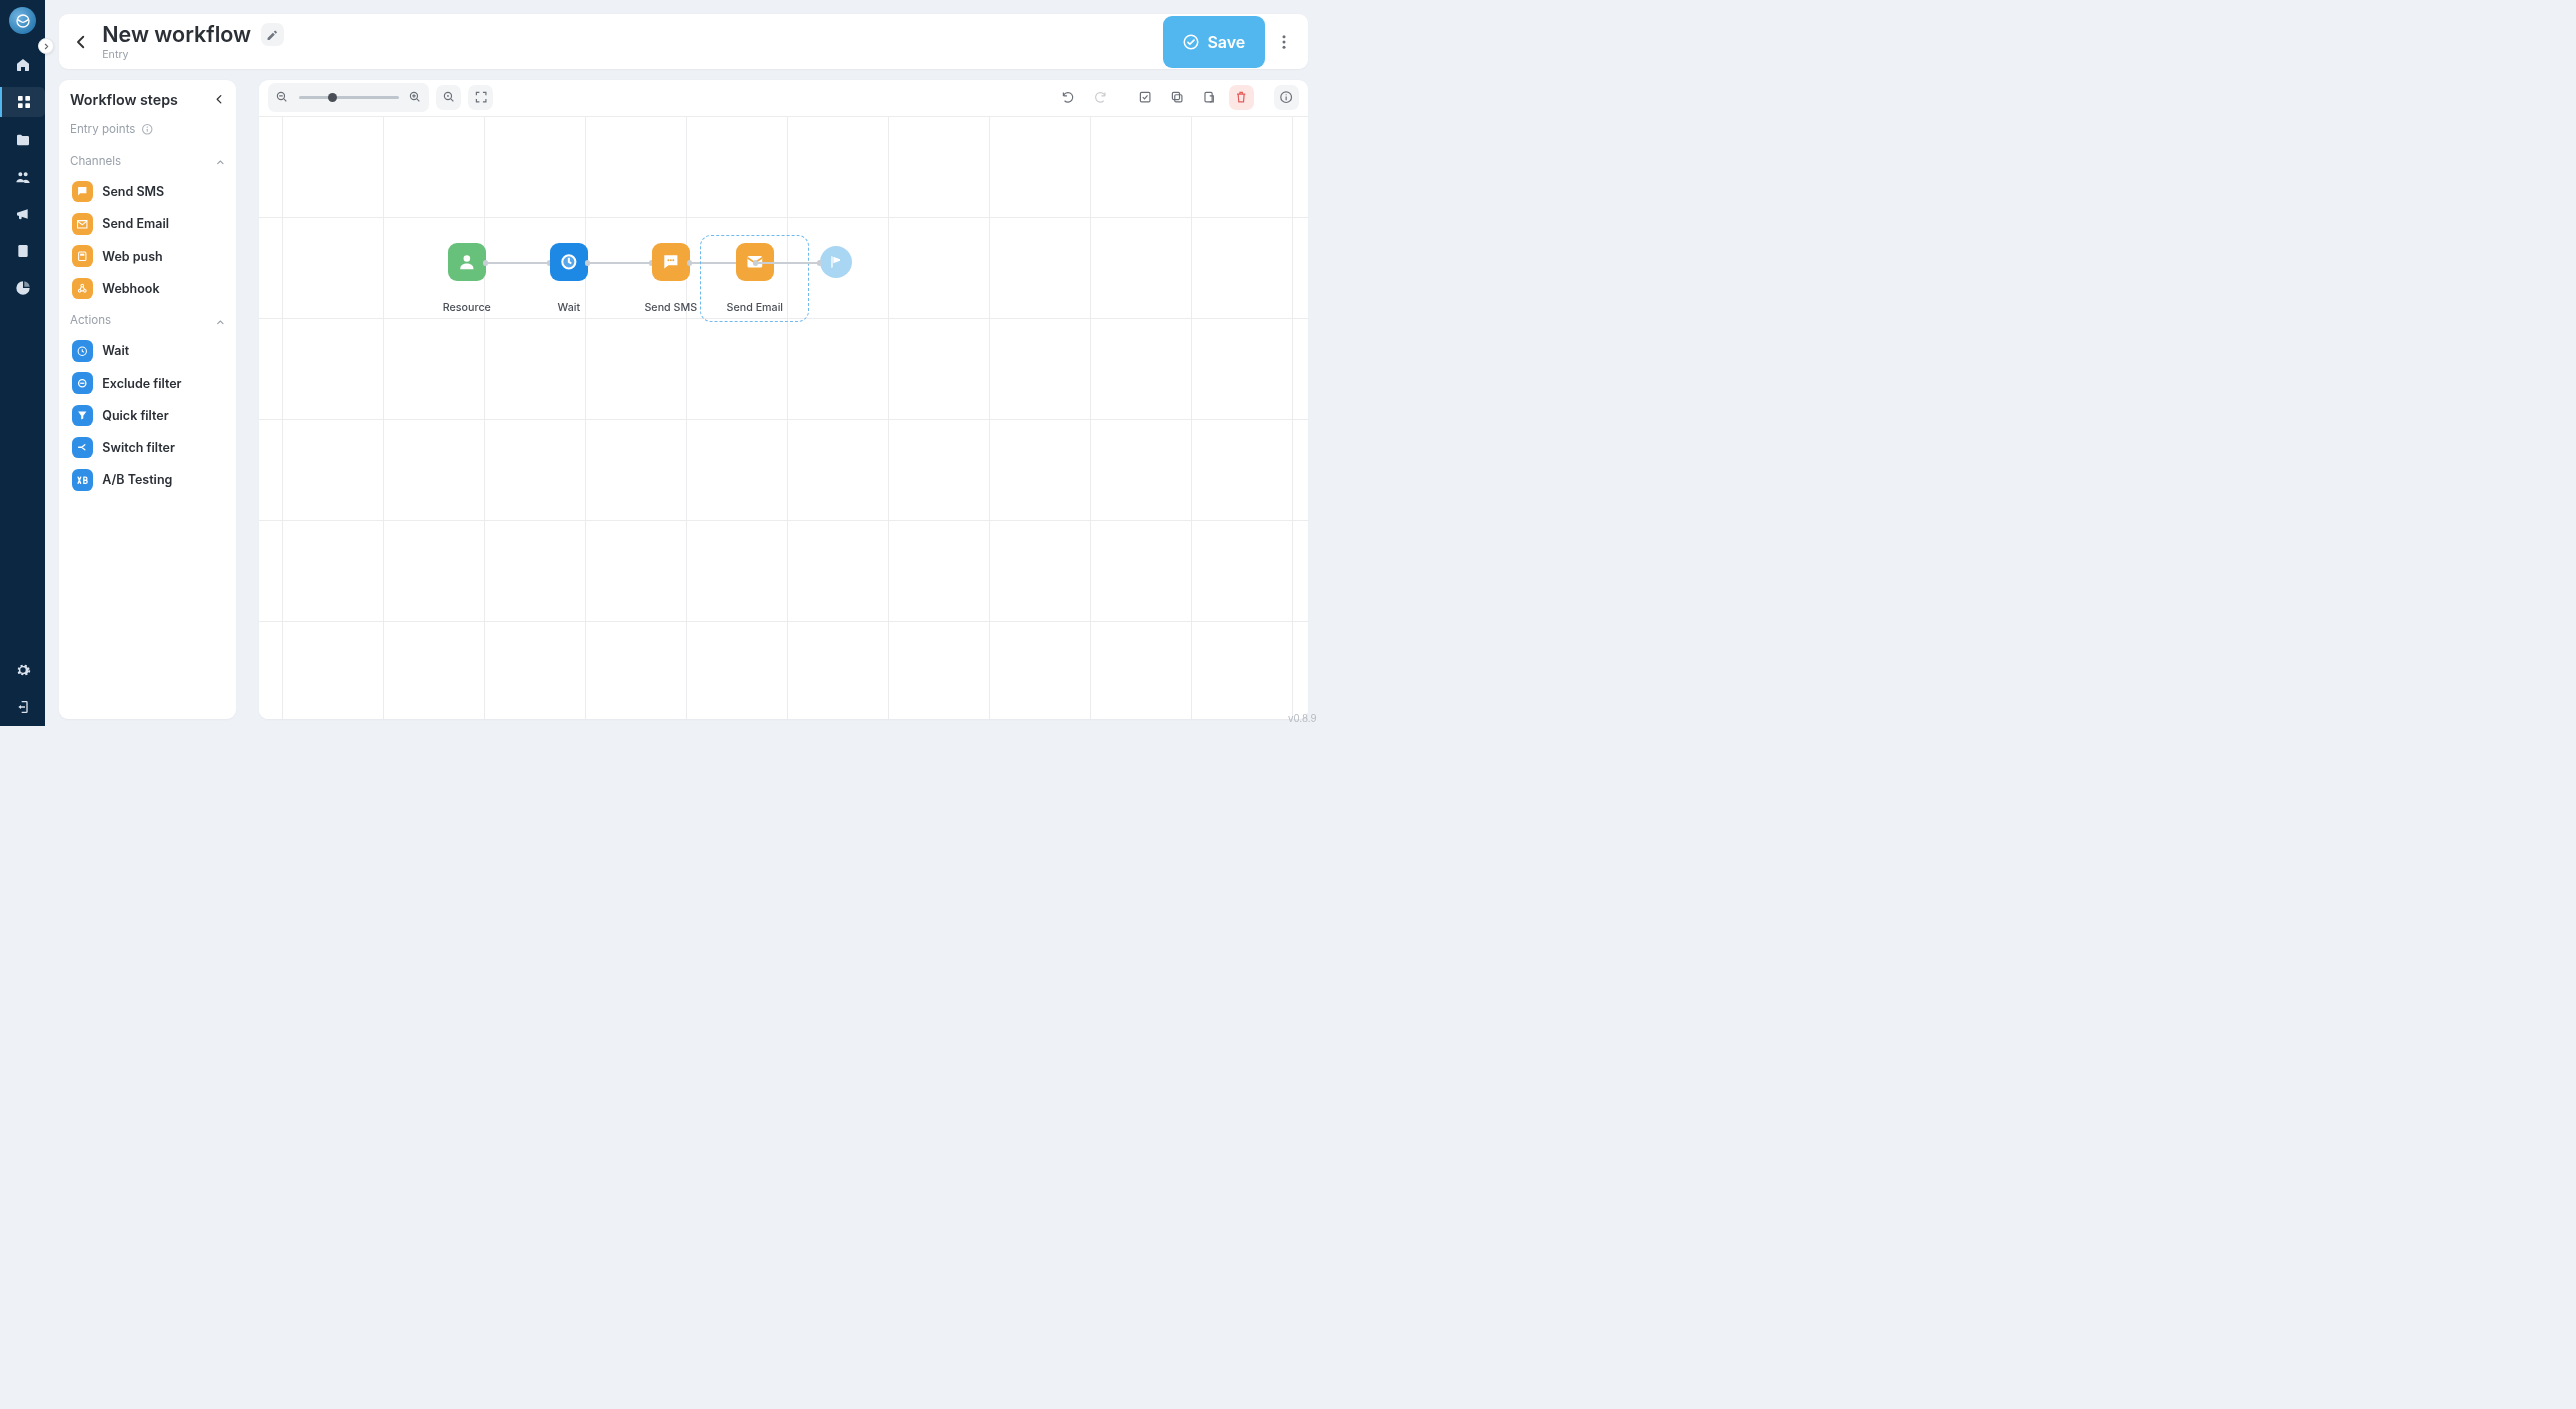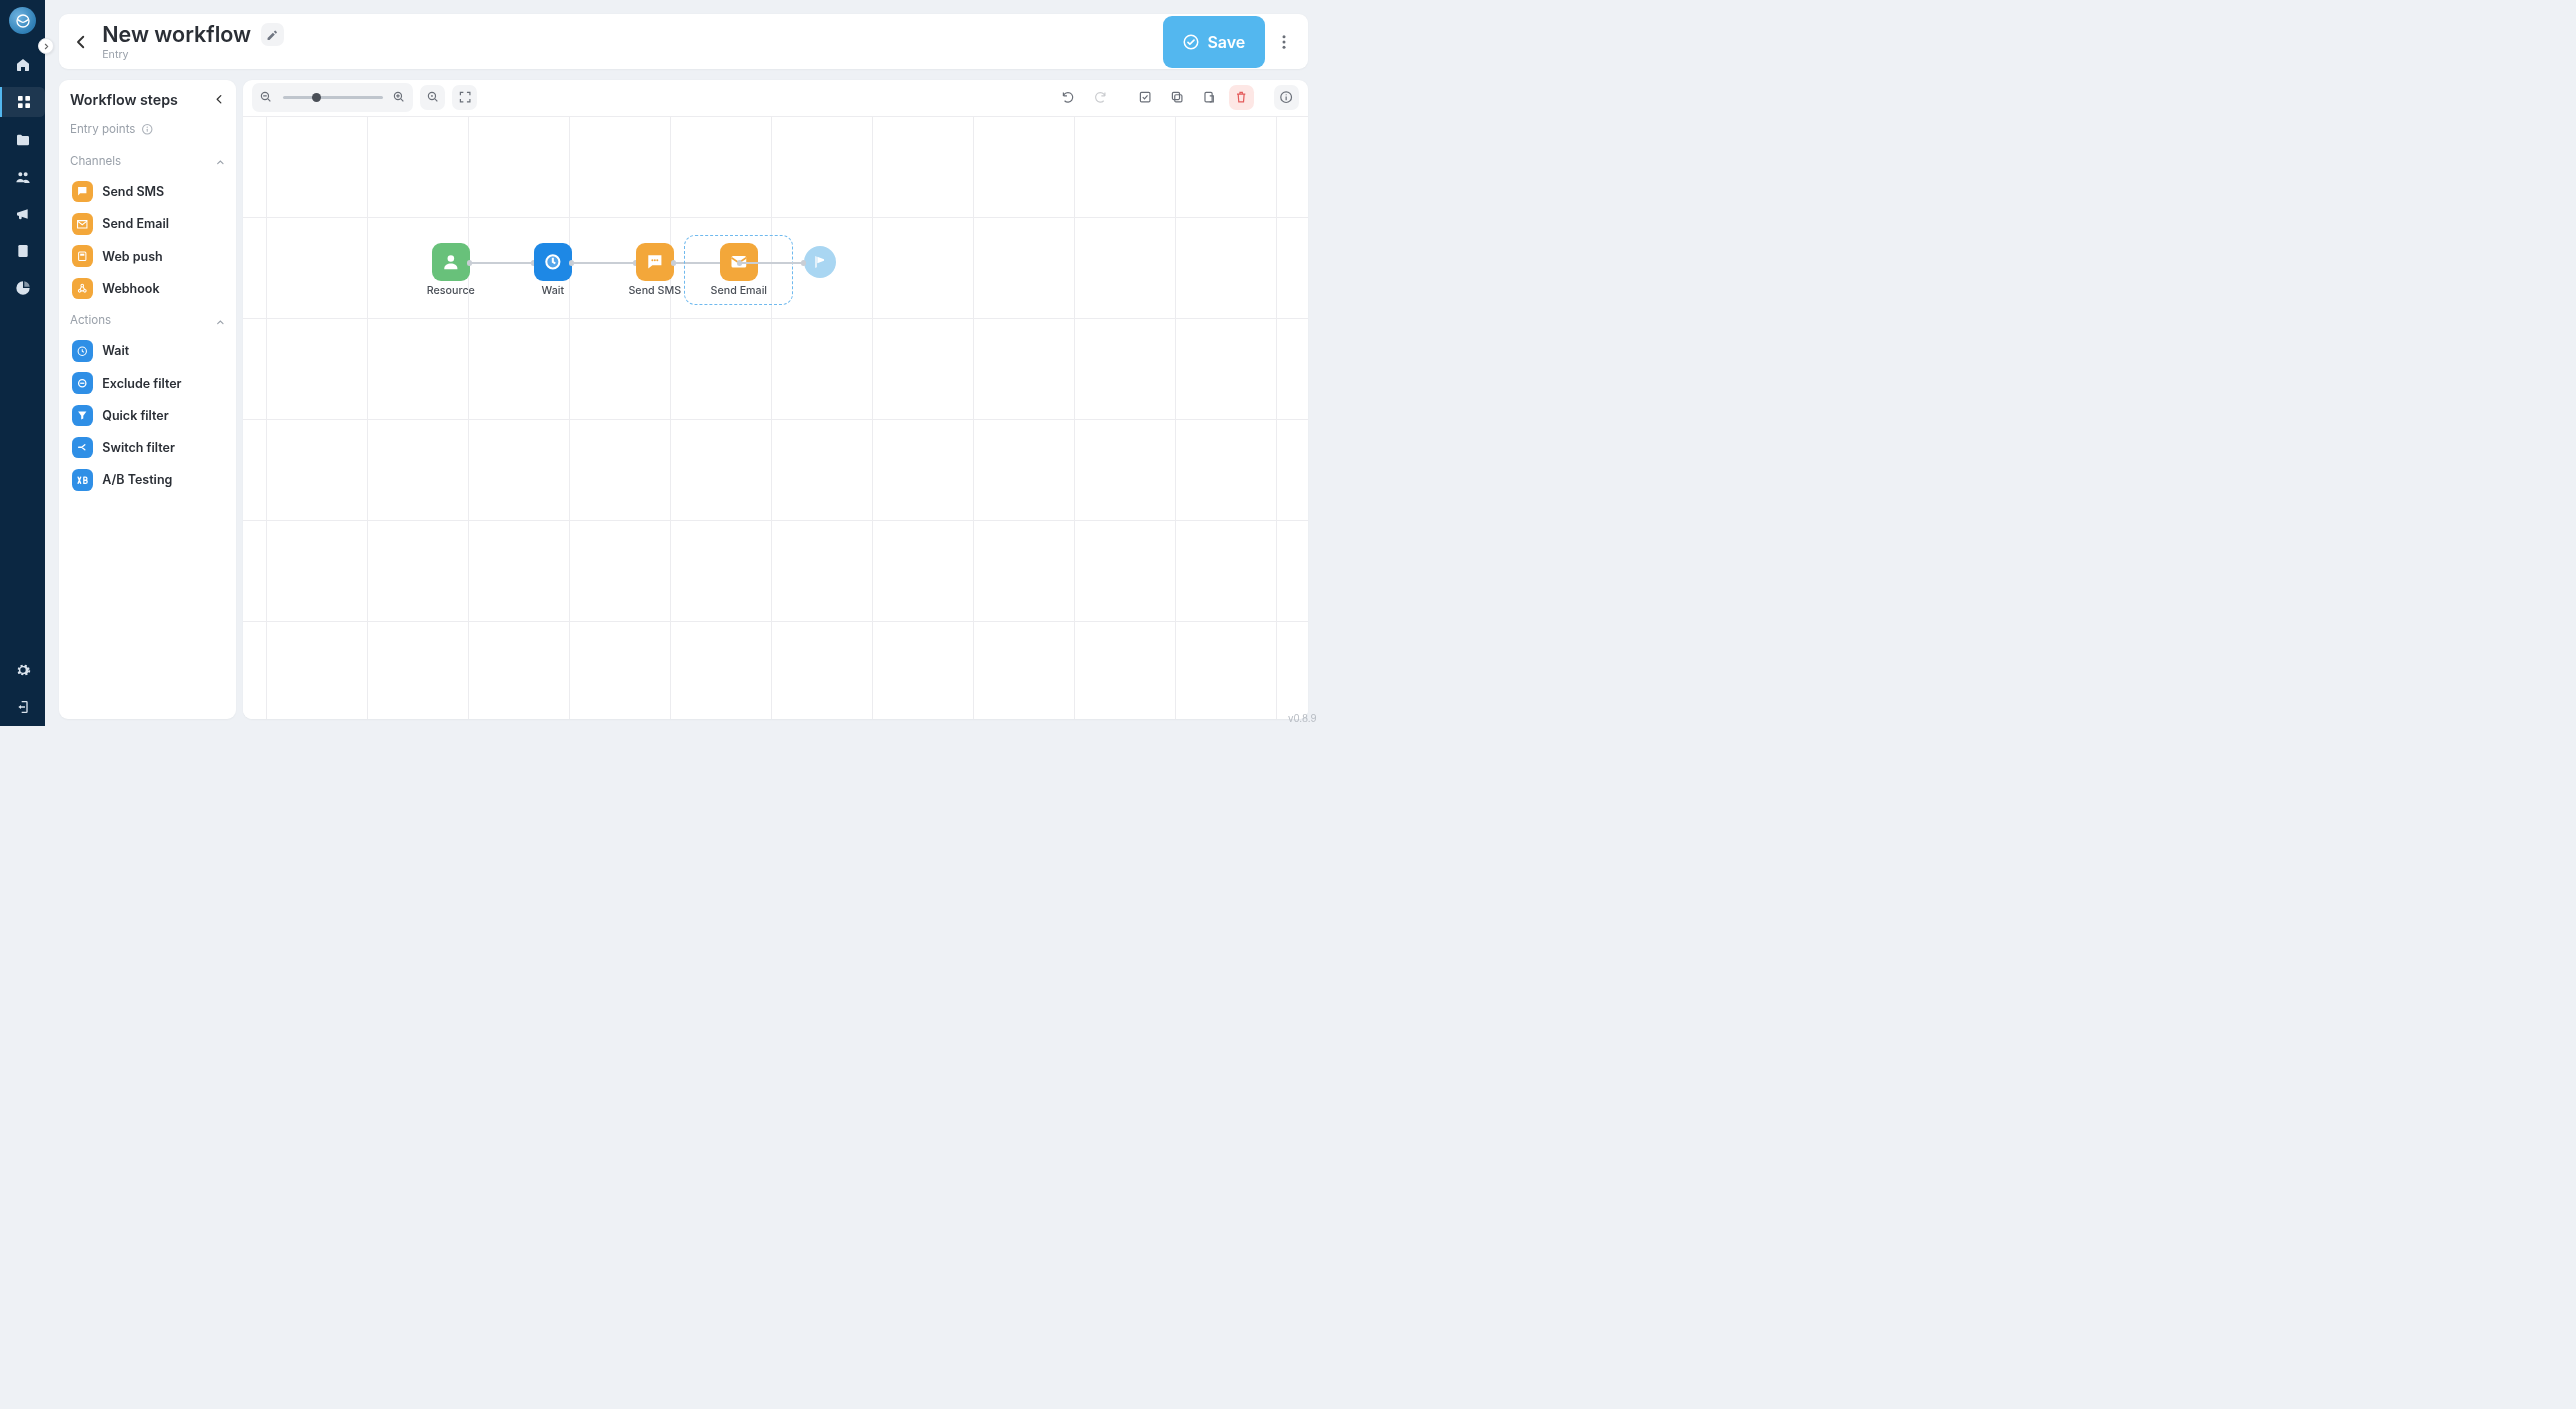--- a/index.html
+++ b/index.html
@@ -35,21 +35,21 @@
   .title-block{margin-left:5.4px;display:flex;flex-direction:column;line-height:1.15}
   .title-row{display:flex;align-items:center;gap:10px}
   .title{font-size:21.5px;font-weight:600}
   .edit{width:23px;height:23px;border-radius:7.2px;background:#f2f3f5;display:flex;align-items:center;justify-content:center;color:#707682;cursor:pointer}
   .status{font-size:10.7px;color:var(--muted);margin-top:1.8px}
   .header-spacer{flex:1}
   .save-btn{display:flex;align-items:center;gap:7.2px;background:var(--primary);color:#fff;font-size:16px;font-weight:600;height:52px;padding:0 19.7px;border-radius:9px;cursor:pointer}
   .save-btn svg{width:18px;height:18px}
   .more{width:23px;height:36px;display:flex;align-items:center;justify-content:center;color:#6a6f78;cursor:pointer;margin-left:7.2px}
 
-  .workspace{flex:1;display:flex;gap:7px;min-height:0}
+  .workspace{flex:1;display:flex;gap:23px;min-height:0}
 
   .sidepanel{width:177px;background:var(--panel);border-radius:9px;display:flex;flex-direction:column;padding:10.7px 10.7px 9px 10.7px;box-shadow:0 0.9px 1.8px rgba(0,0,0,.04)}
   .sp-title-row{display:flex;align-items:center;justify-content:space-between;margin-bottom:12.5px}
   .sp-title{font-size:14.3px;font-weight:600}
   .sp-collapse{font-size:14.3px;color:#444;cursor:pointer}
   .sp-section-label{font-size:11.6px;color:var(--muted);display:flex;align-items:center;gap:5.4px;margin:2px 0 9px 0}
   .sp-section-head{display:flex;align-items:flex-end;justify-content:space-between;margin:9px 0 7.2px 0}
   .sp-section-head .lbl{font-size:11.6px;color:var(--muted)}
   .sp-section-head .chev{color:var(--muted);font-size:10.7px;cursor:pointer}
   .sp-item{display:flex;align-items:center;gap:9px;padding:5.4px 1.8px;cursor:grab}
@@ -68,21 +68,21 @@
   .tsep{width:5.4px}
   .tb-spacer{flex:1}
   .tbtn.danger{background:#fde7e5;color:var(--red)}
   .tbtn svg{width:14.3px;height:14.3px}
 
   .canvas{flex:1;position:relative;background:#fff}
   .grid{position:absolute;inset:0;background-image:linear-gradient(to right,var(--grid) 0.9px,transparent 0.9px),linear-gradient(to bottom,var(--grid) 0.9px,transparent 0.9px);background-size:101px 101px;background-position:23px 0}
   .flow{position:absolute;left:157px;top:127px;display:flex;align-items:flex-start}
   .node{display:flex;flex-direction:column;align-items:center;width:101px;position:relative}
   .node .box{width:38px;height:38px;border-radius:9px;display:flex;align-items:center;justify-content:center;color:#fff}
-  .node .lbl{font-size:10.7px;color:#4a4f57;margin-top:3px;font-weight:500}
+  .node .lbl{font-size:10.7px;color:#4a4f57;margin-top:20px;font-weight:500}
   .node.green .box{background:var(--green)}
   .node.blue .box{background:var(--blue)}
   .node.orange .box{background:var(--orange)}
   .node.selected{outline:1.8px dashed #6fb9ee;outline-offset:3.6px;border-radius:7.2px;padding:3.6px 18px;margin:-3.6px -18px}
   .end-cap{width:32px;height:32px;border-radius:50%;background:#a9d6f2;display:flex;align-items:center;justify-content:center;color:#fff;margin-left:32px;margin-top:2.7px}
   .connector{width:64px;height:1.8px;background:#c9ced5;align-self:flex-start;margin-top:19px;position:relative;margin-left:-32px;margin-right:-31px}
   .connector::before,.connector::after{content:"";position:absolute;top:-1.8px;width:5.4px;height:5.4px;border-radius:50%;background:#c9ced5}
   .connector::before{left:-2.7px}
   .connector::after{right:-2.7px}
 

